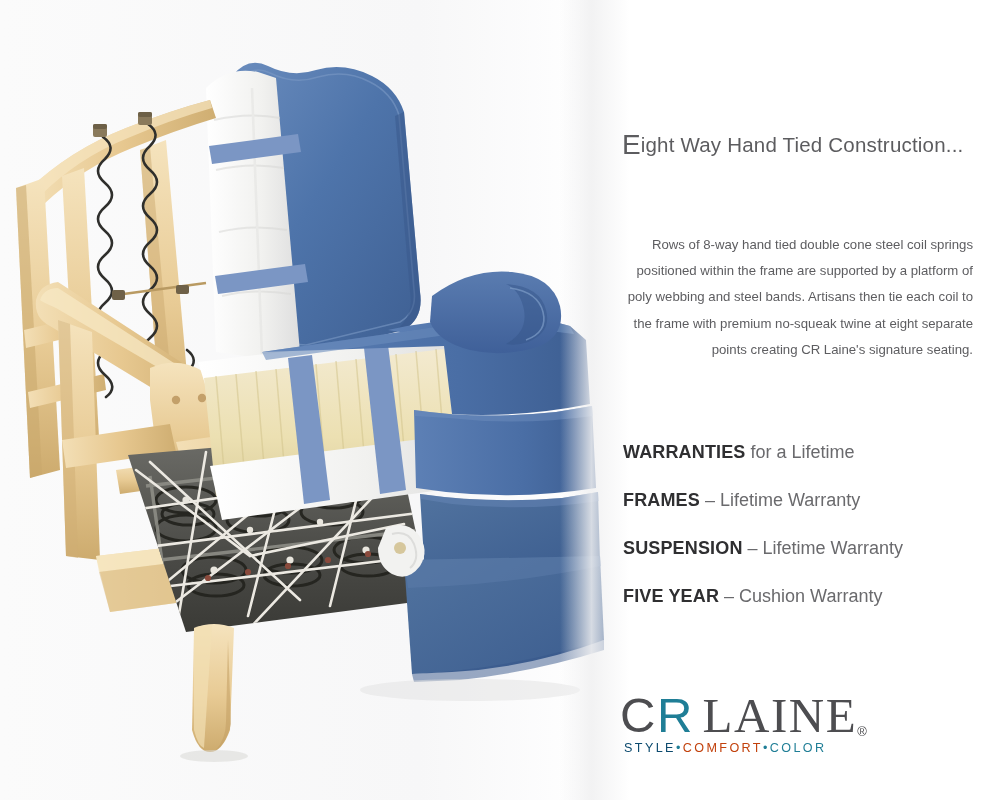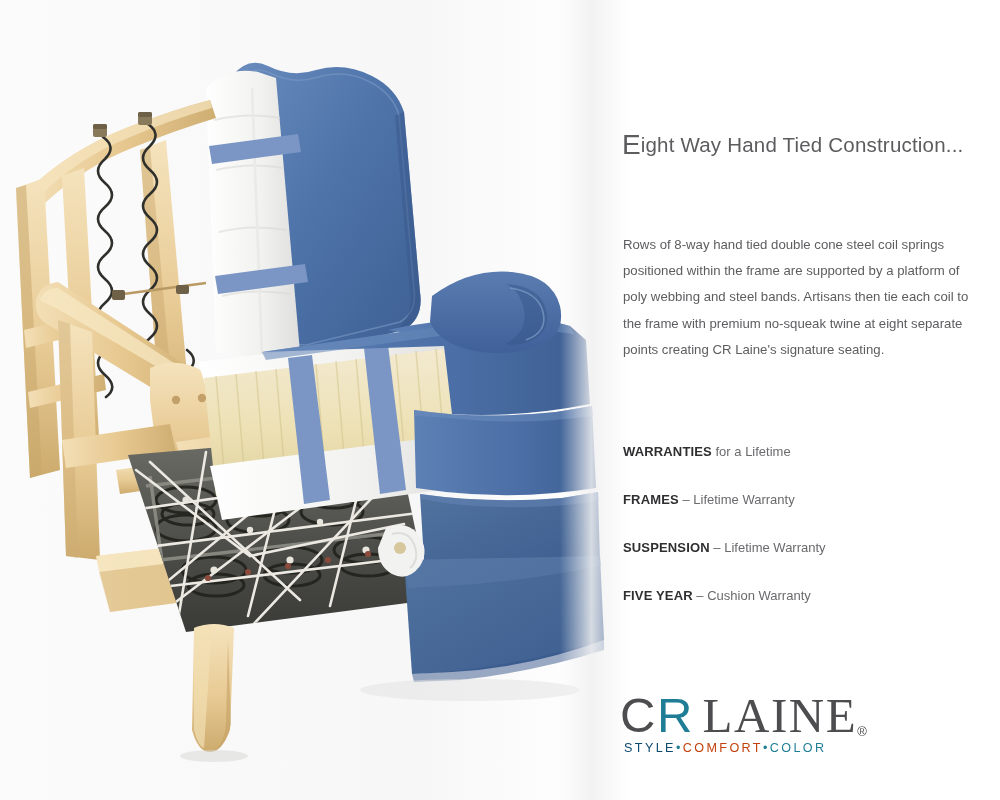--- a/index.html
+++ b/index.html
@@ -80,30 +80,30 @@
   .bodycopy {
     position: absolute;
     left: 3px;
     top: 198px;
     width: 350px;
     font-size: 13.2px;
     line-height: 26.2px;
     color: #5d5d60;
     font-weight: 400;
   }
-  .bodycopy p { margin: 0; }
+  .bodycopy p { margin: 0; text-align: right; }
 
   .warranties {
     position: absolute;
     left: 3px;
     top: 410px;
     width: 360px;
   }
   .warranty-row {
-    font-size: 13px;
+    font-size: 18px;
     line-height: 16px;
     margin-bottom: 32px;
     color: #6a6a6d;
     white-space: nowrap;
   }
   .warranty-row:last-child { margin-bottom: 0; }
   .warranty-term {
     font-weight: 700;
     color: #2f2f31;
     letter-spacing: .15px;

